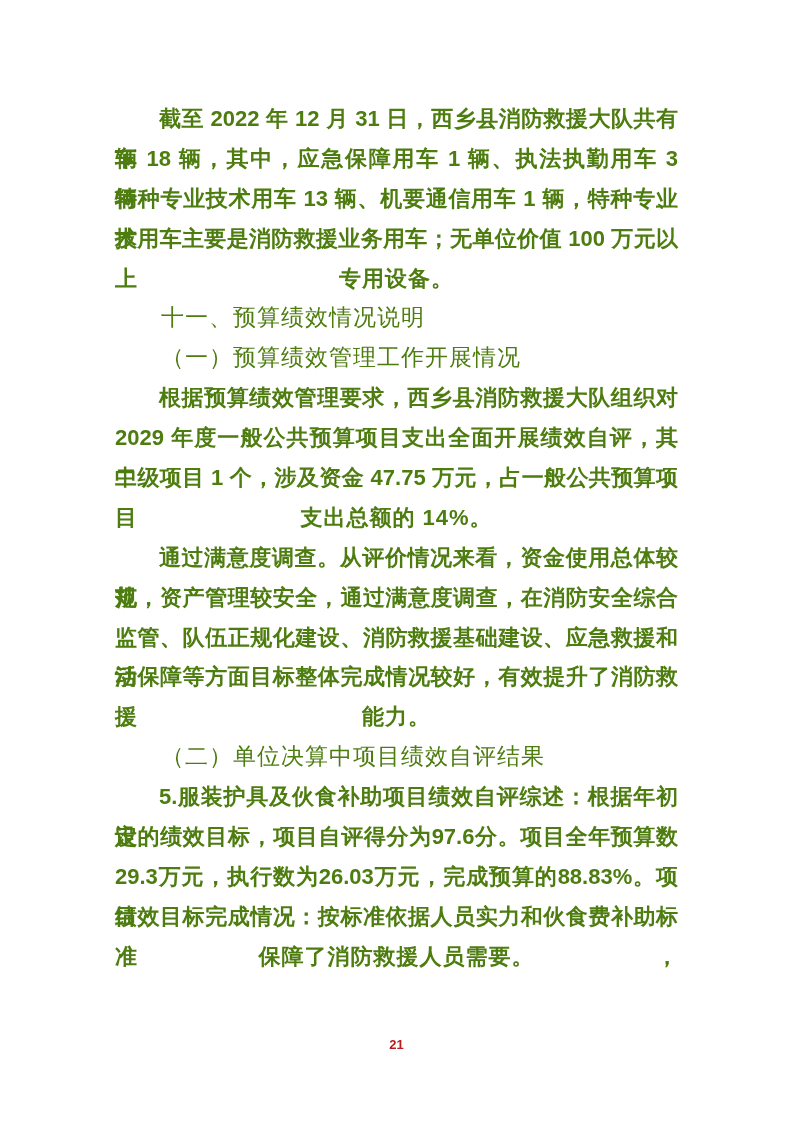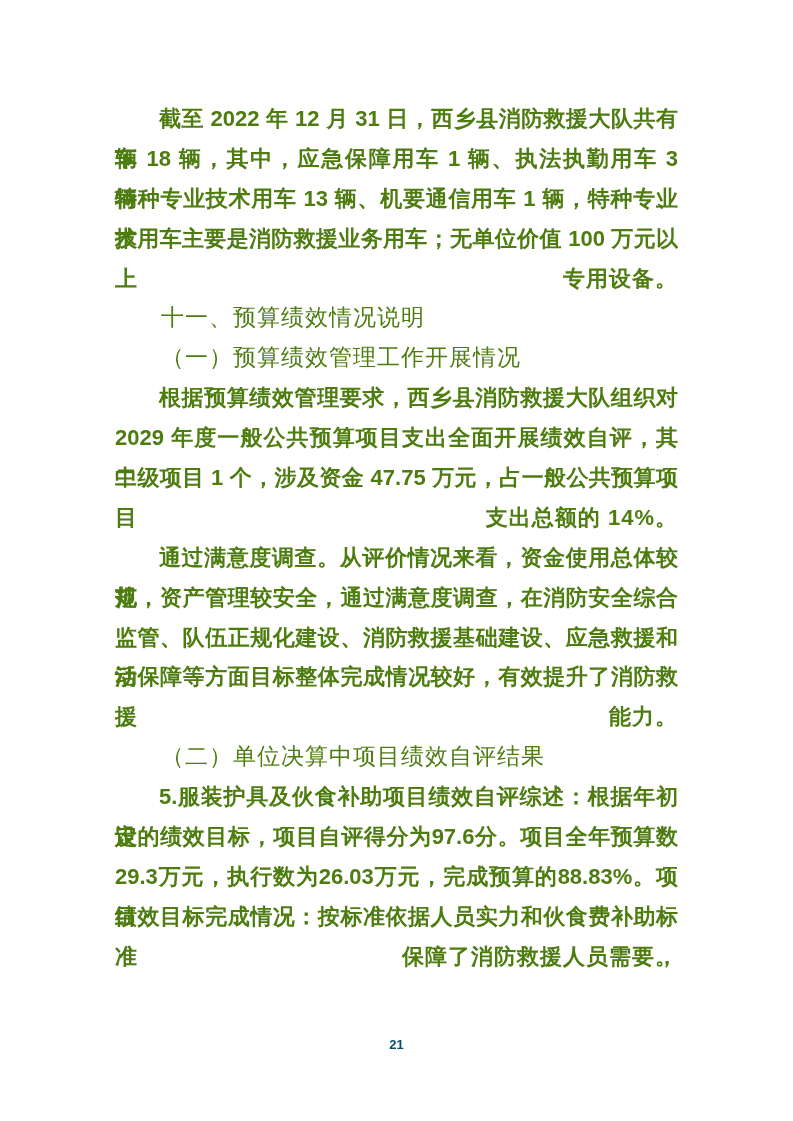--- a/index.html
+++ b/index.html
@@ -37,42 +37,42 @@
     overflow: visible;
   }
   
   .fill {
     white-space: normal;
     text-align: justify;
     text-align-last: justify;
   }
   
   .end {
-    text-align: right;
+    text-align: center;
     letter-spacing: 1px;
   }
   .indent {
     text-indent: 2em;
   }
   .heading {
     font-weight: 400;
     font-size: 23px;
     text-align: left;
     letter-spacing: 1px;
   }
   .page-number {
     position: absolute;
     left: 0;
     top: 1036px;
     width: 793px;
     text-align: center;
     font-size: 13px;
     line-height: 17px;
     font-weight: 600;
-    color: #0c4a6e;
+    color: #b91c1c;
   }
 </style>
 </head>
 <body>
 
 <div class="page">
   <div class="text-block">
     <div class="ln indent fill">截至 2022 年 12 月 31 日，西乡县消防救援大队共有车</div>
     <div class="ln fill">辆 18 辆，其中，应急保障用车 1 辆、执法执勤用车 3 辆、</div>
     <div class="ln fill">特种专业技术用车 13 辆、机要通信用车 1 辆，特种专业技</div>

